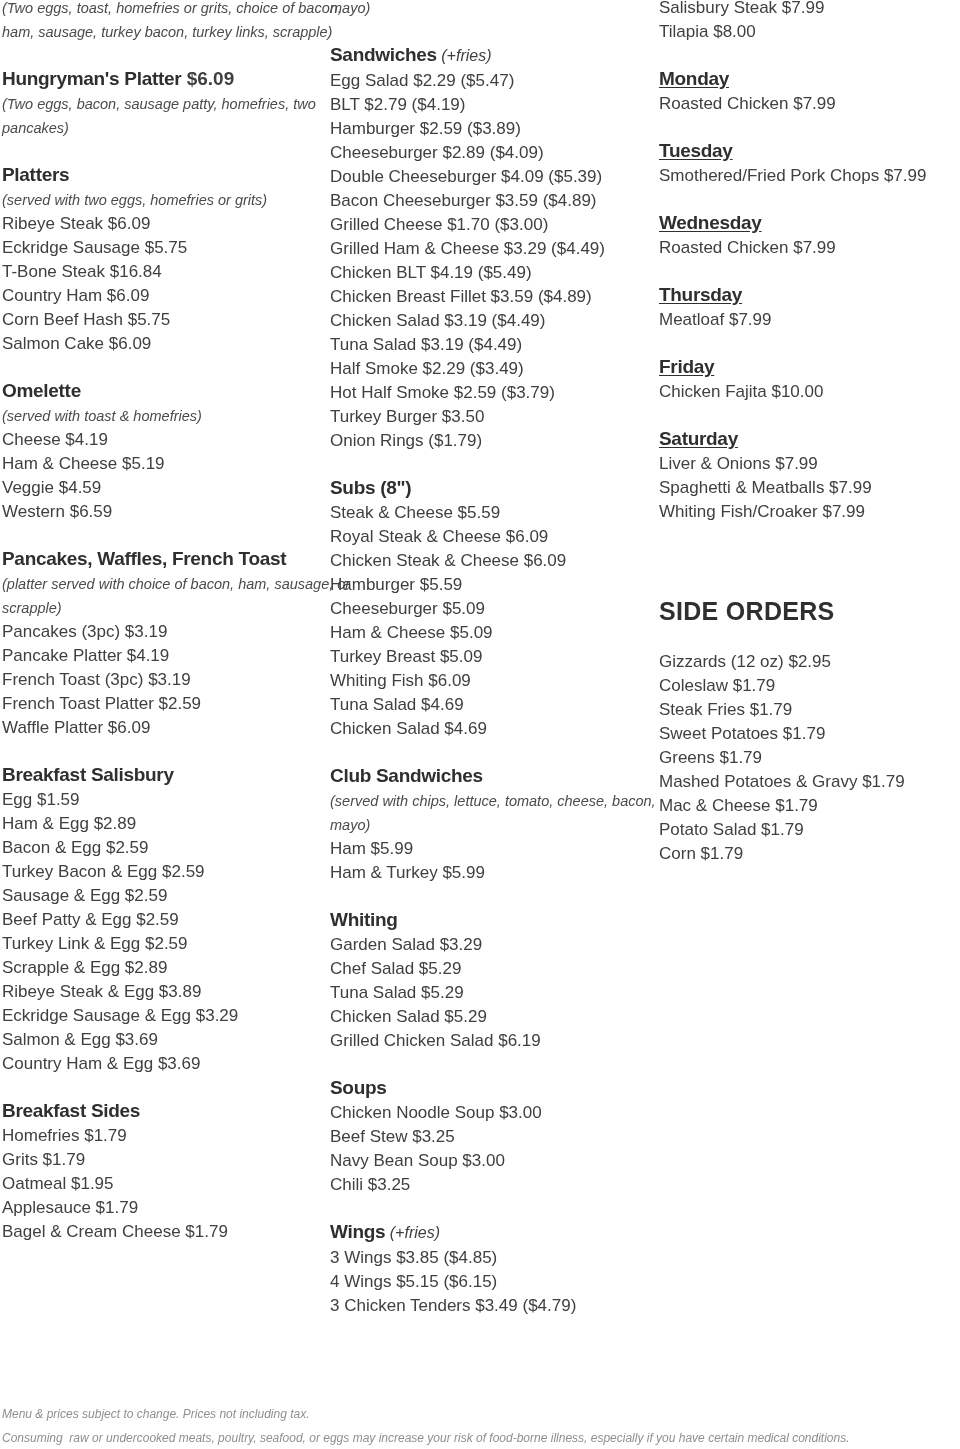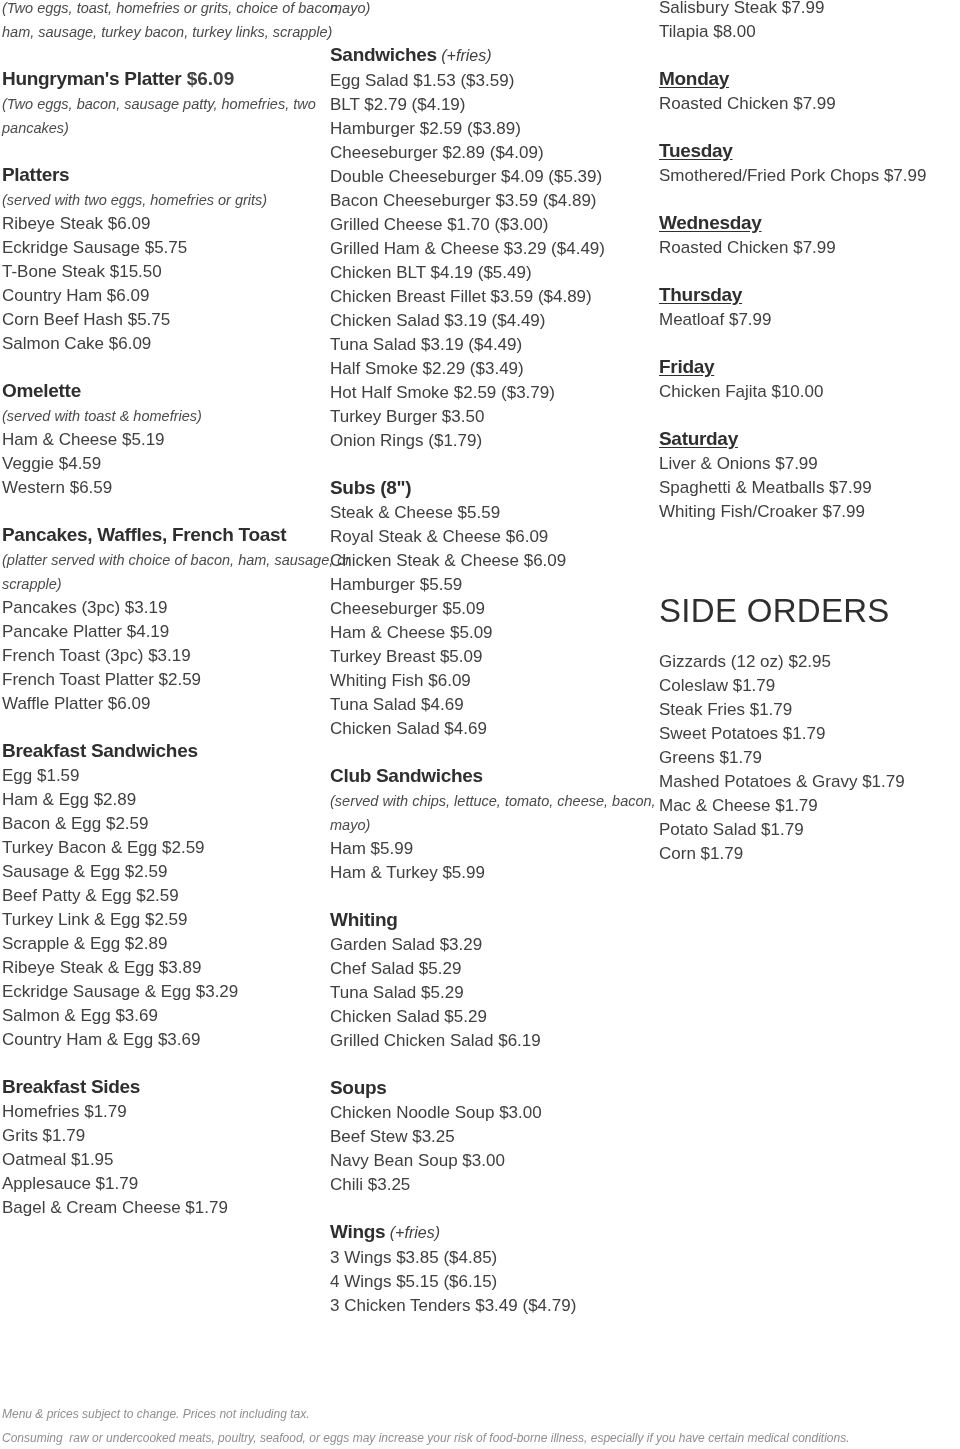--- a/index.html
+++ b/index.html
@@ -27,21 +27,21 @@
   .sec-title.underlined .t { text-decoration: underline; text-underline-offset: 2px; }
   .desc {
     font-style: italic; font-size: 14.5px; line-height: 24px;
     color: var(--desc, #4b4b4b); white-space: pre;
   }
   .item {
     font-size: 17px; line-height: 24px;
     color: var(--body, #404040); white-space: pre;
   }
   .big-title {
-    font-size: 33px; line-height: 34px; font-weight: normal;
+    font-size: 25px; line-height: 34px; font-weight: bold;
     color: var(--heading, #2f2f2f); letter-spacing: 0.3px; white-space: pre;
   }
   .footer {
     position: absolute; left: 2px; top: 1402px; width: 956px;
   }
   .footer-line {
     font-style: italic; font-size: 12px; line-height: 24px;
     color: var(--footer, #8f8f8f); white-space: pre;
   }
 </style>
@@ -56,44 +56,45 @@
         <div class="block">
           <div class="sec-title"><span class="t">Hungryman's Platter</span><span class="price"> $6.09</span></div>
           <div class="desc">(Two eggs, bacon, sausage patty, homefries, two
 pancakes)</div>
         </div>
         <div class="block">
           <div class="sec-title"><span class="t">Platters</span></div>
           <div class="desc">(served with two eggs, homefries or grits)</div>
           <div class="item">Ribeye Steak $6.09</div>
           <div class="item">Eckridge Sausage $5.75</div>
-          <div class="item">T-Bone Steak $15.50</div>
+          <div class="item">T-Bone Steak $16.84</div>
           <div class="item">Country Ham $6.09</div>
           <div class="item">Corn Beef Hash $5.75</div>
           <div class="item">Salmon Cake $6.09</div>
         </div>
         <div class="block">
           <div class="sec-title"><span class="t">Omelette</span></div>
           <div class="desc">(served with toast &amp; homefries)</div>
+          <div class="item">Cheese $4.19</div>
           <div class="item">Ham &amp; Cheese $5.19</div>
           <div class="item">Veggie $4.59</div>
           <div class="item">Western $6.59</div>
         </div>
         <div class="block">
           <div class="sec-title"><span class="t">Pancakes, Waffles, French Toast</span></div>
           <div class="desc">(platter served with choice of bacon, ham, sausage, or
 scrapple)</div>
           <div class="item">Pancakes (3pc) $3.19</div>
           <div class="item">Pancake Platter $4.19</div>
           <div class="item">French Toast (3pc) $3.19</div>
           <div class="item">French Toast Platter $2.59</div>
           <div class="item">Waffle Platter $6.09</div>
         </div>
         <div class="block">
-          <div class="sec-title"><span class="t">Breakfast Sandwiches</span></div>
+          <div class="sec-title"><span class="t">Breakfast Salisbury</span></div>
           <div class="item">Egg $1.59</div>
           <div class="item">Ham &amp; Egg $2.89</div>
           <div class="item">Bacon &amp; Egg $2.59</div>
           <div class="item">Turkey Bacon &amp; Egg $2.59</div>
           <div class="item">Sausage &amp; Egg $2.59</div>
           <div class="item">Beef Patty &amp; Egg $2.59</div>
           <div class="item">Turkey Link &amp; Egg $2.59</div>
           <div class="item">Scrapple &amp; Egg $2.89</div>
           <div class="item">Ribeye Steak &amp; Egg $3.89</div>
           <div class="item">Eckridge Sausage &amp; Egg $3.29</div>
@@ -106,21 +107,21 @@
           <div class="item">Grits $1.79</div>
           <div class="item">Oatmeal $1.95</div>
           <div class="item">Applesauce $1.79</div>
           <div class="item">Bagel &amp; Cream Cheese $1.79</div>
         </div>
       </div>
       <div class="col col-1">
         <div class="block desc">mayo)</div>
         <div class="block">
           <div class="sec-title"><span class="t">Sandwiches</span><span class="suffix"> (+fries)</span></div>
-          <div class="item">Egg Salad $1.53 ($3.59)</div>
+          <div class="item">Egg Salad $2.29 ($5.47)</div>
           <div class="item">BLT $2.79 ($4.19)</div>
           <div class="item">Hamburger $2.59 ($3.89)</div>
           <div class="item">Cheeseburger $2.89 ($4.09)</div>
           <div class="item">Double Cheeseburger $4.09 ($5.39)</div>
           <div class="item">Bacon Cheeseburger $3.59 ($4.89)</div>
           <div class="item">Grilled Cheese $1.70 ($3.00)</div>
           <div class="item">Grilled Ham &amp; Cheese $3.29 ($4.49)</div>
           <div class="item">Chicken BLT $4.19 ($5.49)</div>
           <div class="item">Chicken Breast Fillet $3.59 ($4.89)</div>
           <div class="item">Chicken Salad $3.19 ($4.49)</div>

